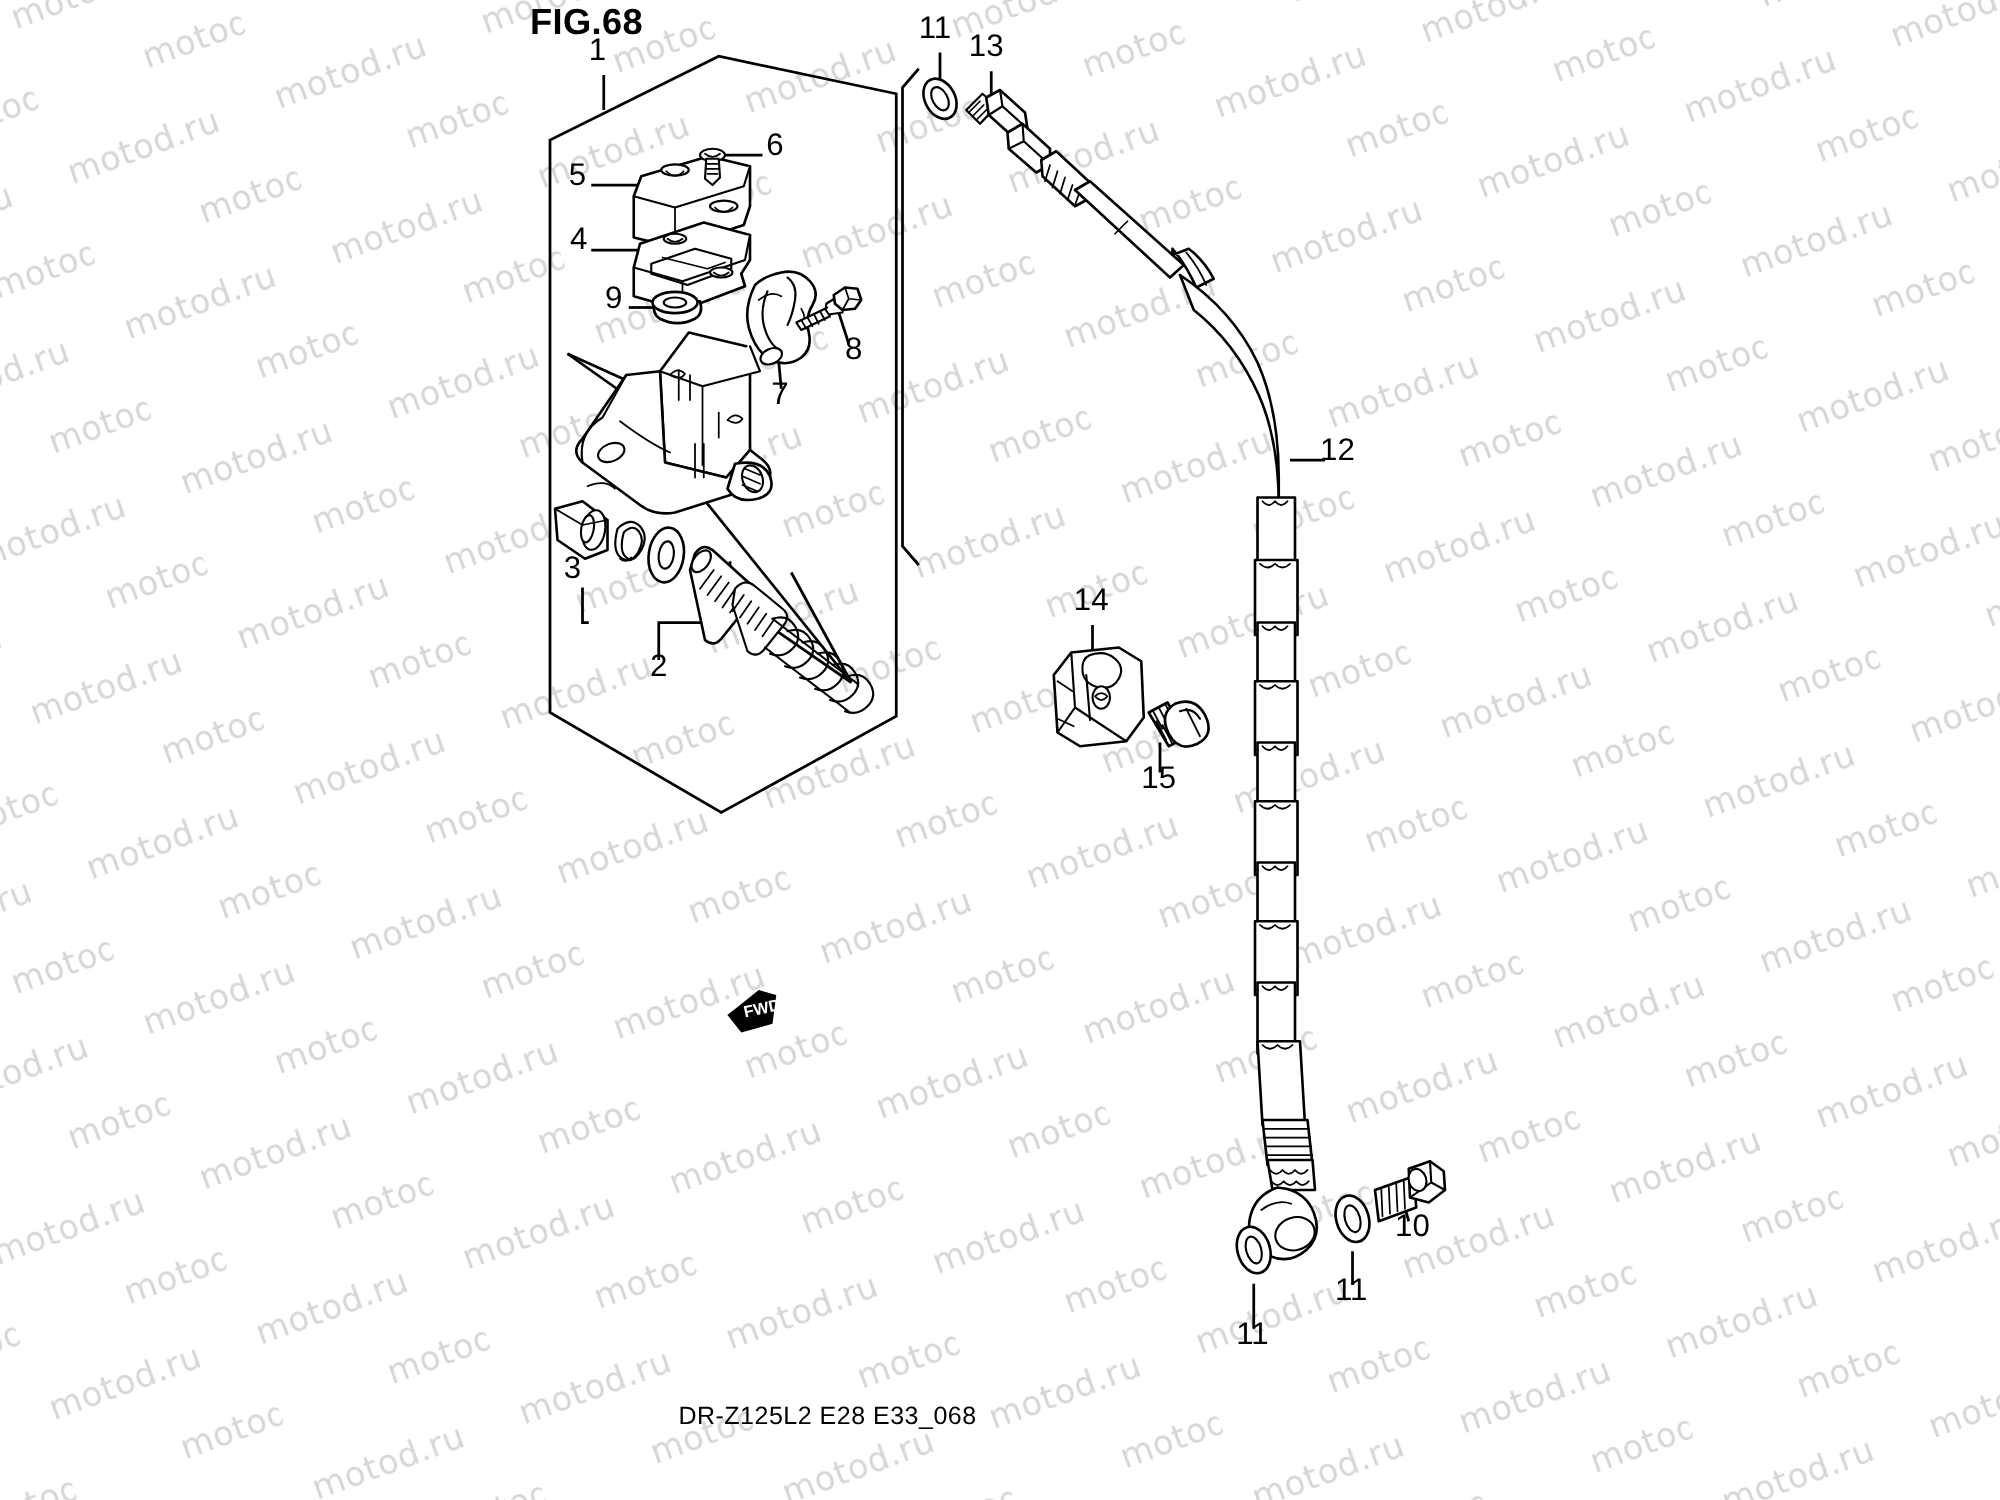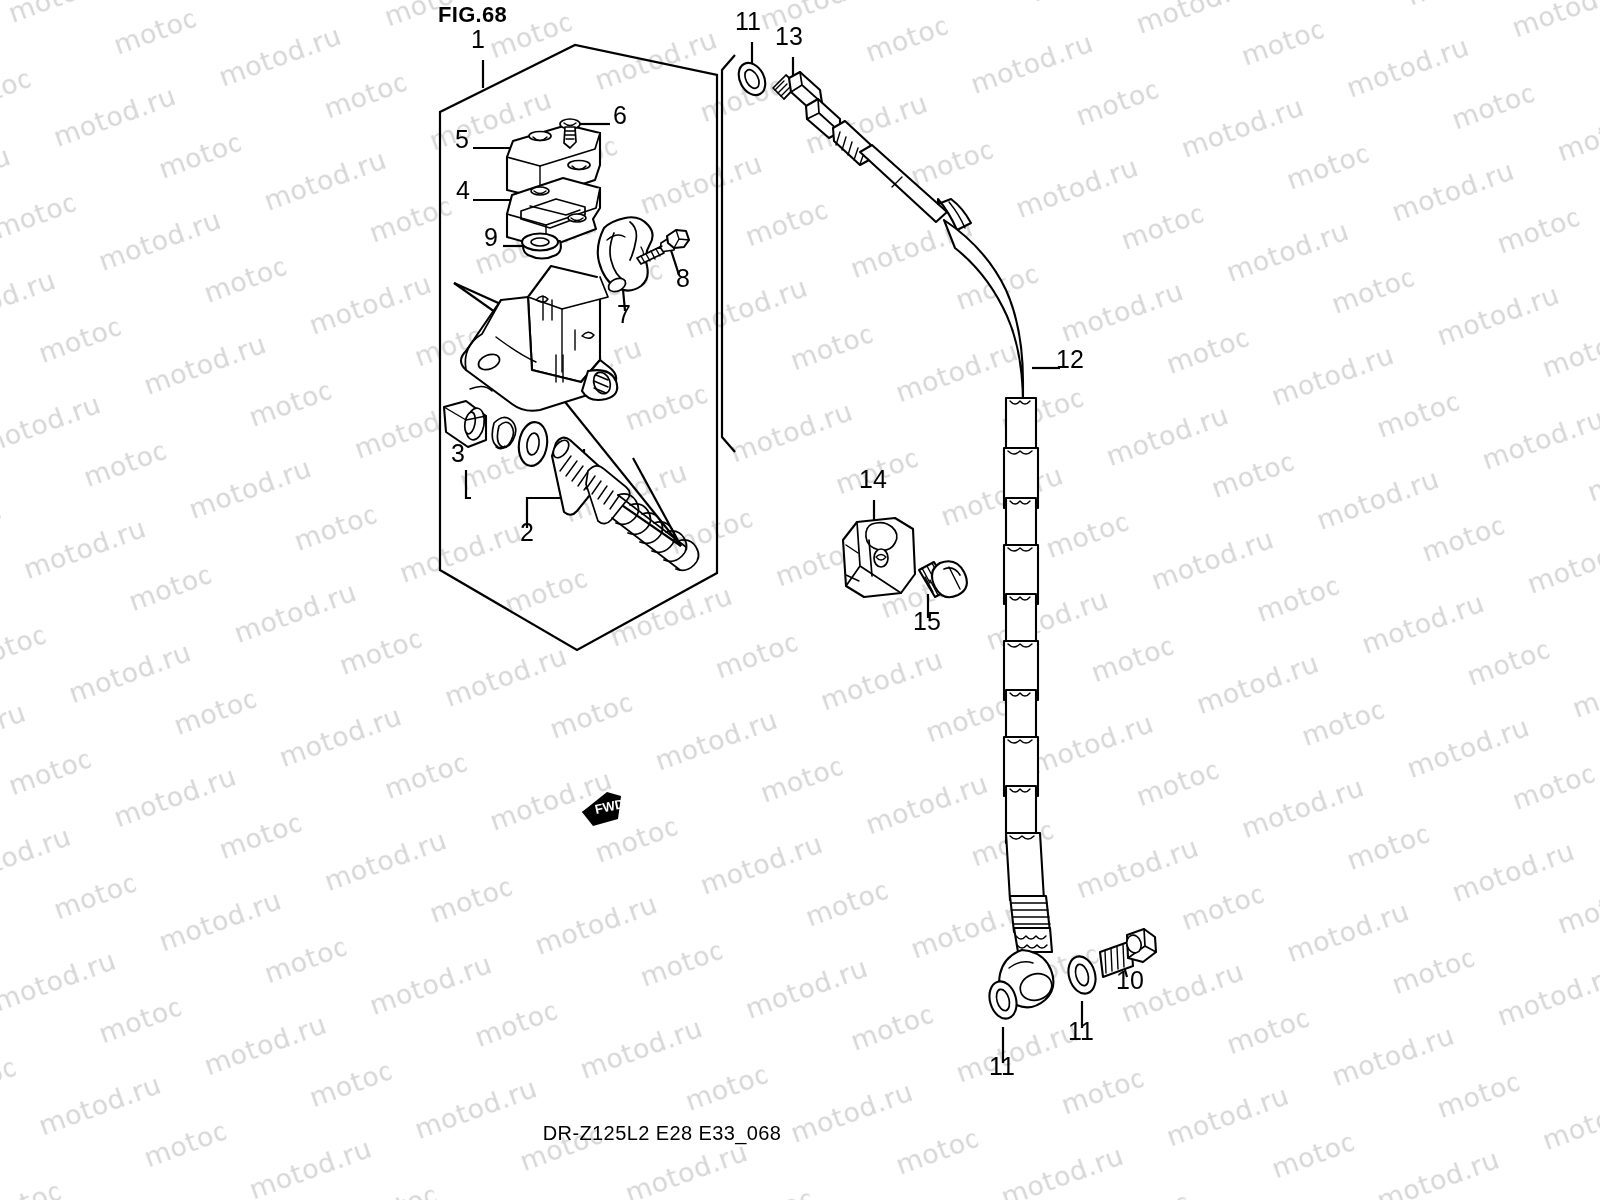--- a/index.html
+++ b/index.html
@@ -19,22 +19,22 @@
   }
   .ln-thin{fill:none;stroke:#000;stroke-width:1.7;stroke-linecap:round;stroke-linejoin:round;}
   .ln-hair{fill:none;stroke:#000;stroke-width:1.4;stroke-linecap:round;stroke-linejoin:round;}
   .lead{fill:none;stroke:#000;stroke-width:2.2;stroke-linecap:butt;}
   .frame{fill:none;stroke:#000;stroke-width:2.2;stroke-linejoin:miter;}
   .wht{fill:#ffffff;stroke:#000;stroke-width:2.1;stroke-linejoin:round;stroke-linecap:round;}
   .wht-thin{fill:#ffffff;stroke:#000;stroke-width:1.7;stroke-linejoin:round;stroke-linecap:round;}
   .blk{fill:#000;stroke:none;}
   .num{font-family:"Liberation Sans","DejaVu Sans",sans-serif;font-size:25px;font-weight:400;fill:#000;}
   #figtitle{
-    position:absolute;left:438px;top:2px;
-    font-size:22px;font-weight:bold;letter-spacing:.3px;
+    position:absolute;left:424px;top:2px;
+    font-size:29px;font-weight:bold;letter-spacing:.3px;
     font-family:"Liberation Sans","DejaVu Sans",sans-serif;
     white-space:nowrap;
   }
   .capline{
     position:absolute;left:0;width:1324px;text-align:center;
     font-size:20px;letter-spacing:.4px;white-space:nowrap;
     font-family:"Liberation Sans","DejaVu Sans",sans-serif;
   }
   #cap1{top:1122px;}
   #cap2{top:1152px;}

